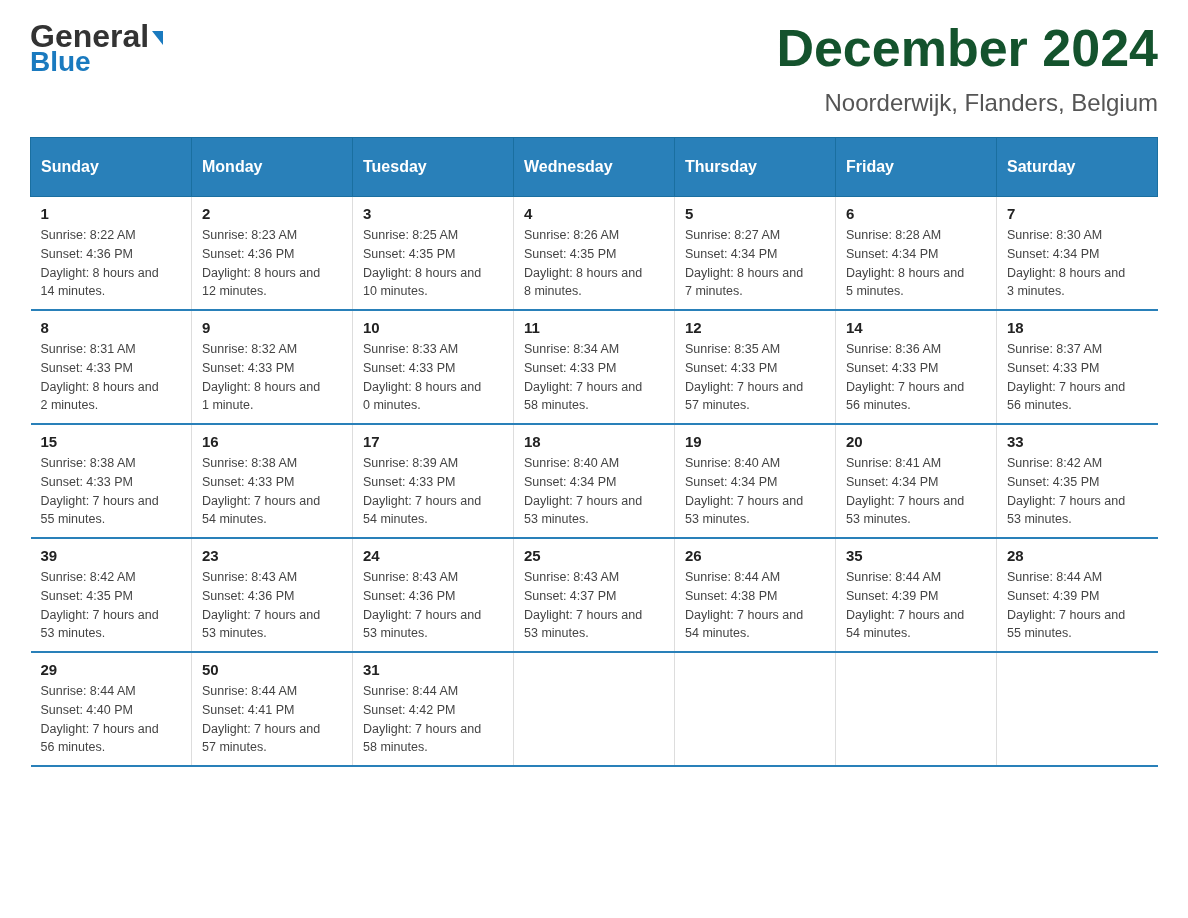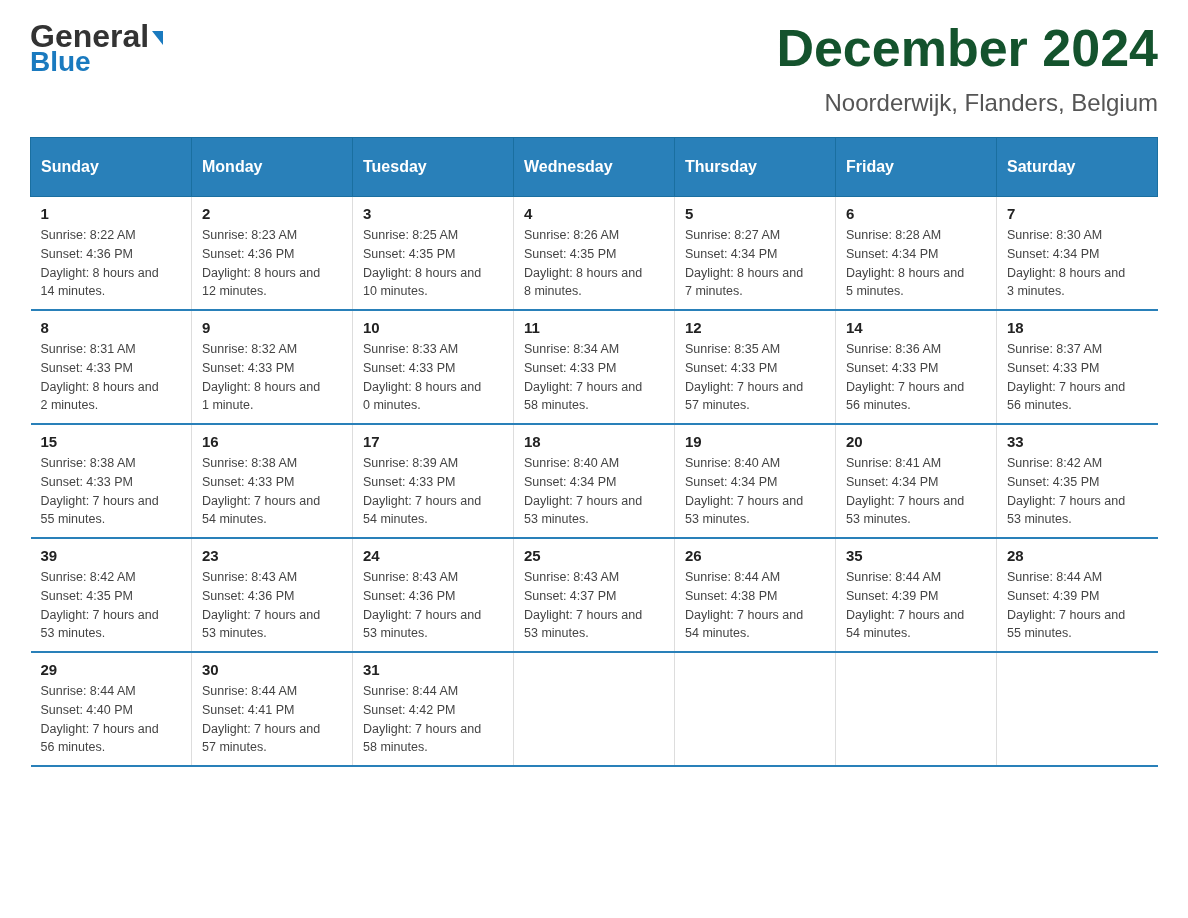--- a/index.html
+++ b/index.html
@@ -272,21 +272,21 @@
         <span class="day-number">28</span>
         <div class="day-info">Sunrise: 8:44 AM<br>Sunset: 4:39 PM<br>Daylight: 7 hours and<br>55 minutes.</div>
       </td>
       </tr>
       <tr>
         <td>
         <span class="day-number">29</span>
         <div class="day-info">Sunrise: 8:44 AM<br>Sunset: 4:40 PM<br>Daylight: 7 hours and<br>56 minutes.</div>
       </td>
         <td>
-        <span class="day-number">30</span>
+        <span class="day-number">50</span>
         <div class="day-info">Sunrise: 8:44 AM<br>Sunset: 4:41 PM<br>Daylight: 7 hours and<br>57 minutes.</div>
       </td>
         <td>
         <span class="day-number">31</span>
         <div class="day-info">Sunrise: 8:44 AM<br>Sunset: 4:42 PM<br>Daylight: 7 hours and<br>58 minutes.</div>
       </td>
         <td class="empty-cell"></td>
         <td class="empty-cell"></td>
         <td class="empty-cell"></td>
         <td class="empty-cell"></td>

